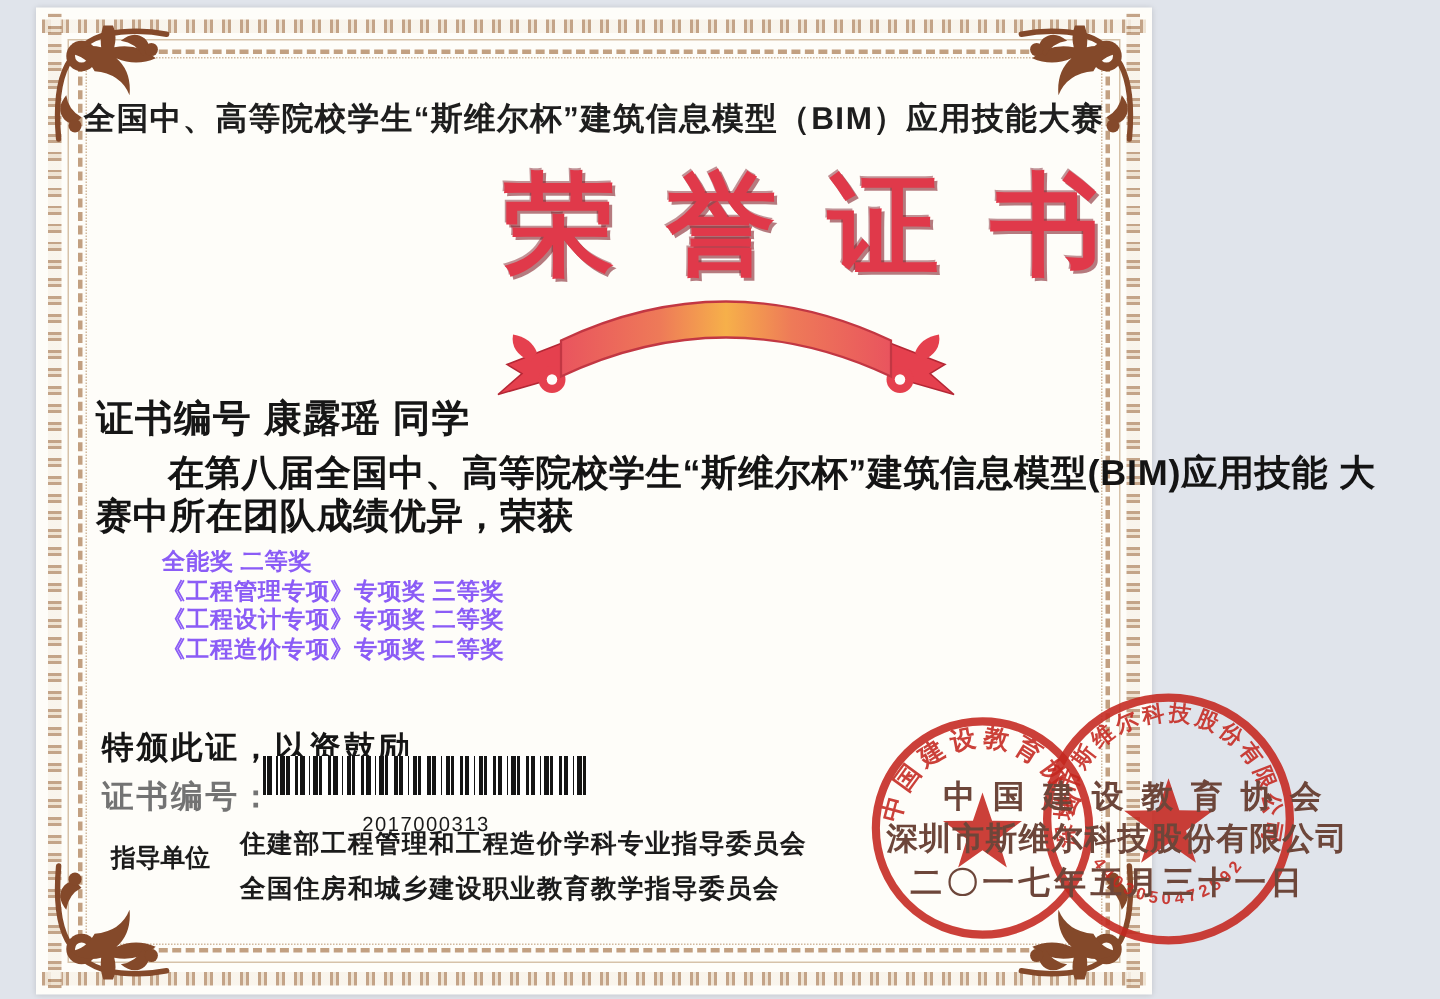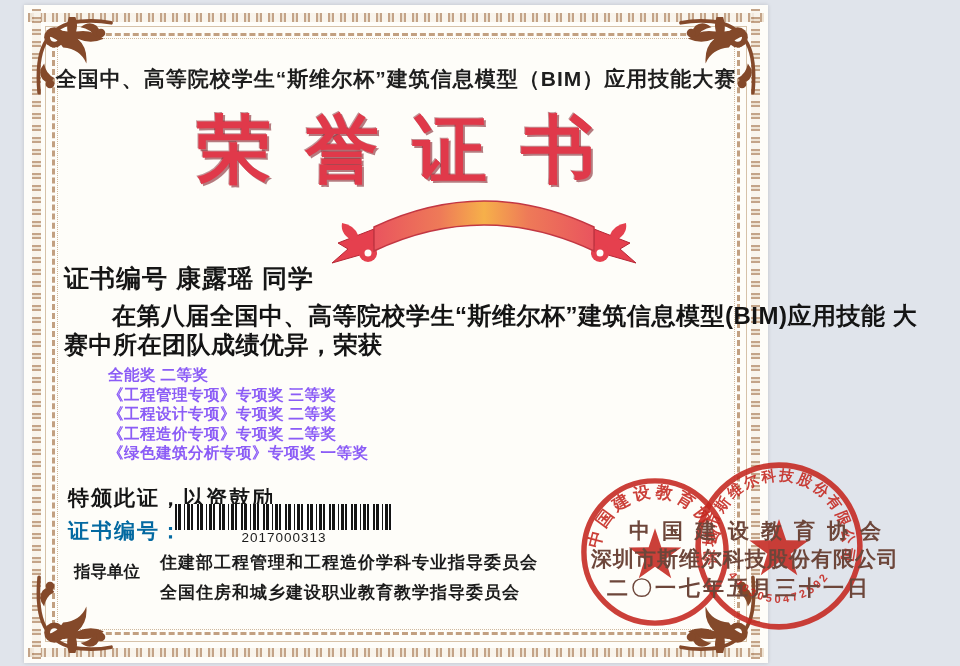--- a/index.html
+++ b/index.html
@@ -32,45 +32,45 @@
   .corner-tl{left:10px;top:12px;}
   .corner-tr{right:10px;top:12px;transform:scaleX(-1);}
   .corner-bl{left:10px;bottom:10px;transform:scaleY(-1);}
   .corner-br{right:10px;bottom:10px;transform:scale(-1,-1);}
   
   .competition-title{
     position:absolute;top:60px;left:0;right:0;text-align:center;
     font-size:21px;color:#1e1e1e;letter-spacing:1px;font-weight:bold;
   }
   .banner-title{
-    position:absolute;top:96px;left:0;right:0;text-align:center;
+    position:absolute;top:96px;left:0;right:0;text-align:right;
     font-family:"DejaVu Serif",serif;font-weight:bold;font-size:74px;
     color:#e0394a;letter-spacing:34px;padding-left:34px;
     text-shadow:2px 2px 0 rgba(120,16,28,.55),-1px -1px 0 rgba(120,16,28,.45);
   }
   .ribbon{position:absolute;left:300px;top:180px;width:320px;height:90px;}
   .recipient-line{position:absolute;left:40px;top:257px;font-size:25px;color:#161616;font-weight:bold;letter-spacing:1px;}
   .body-paragraph{
     position:absolute;left:40px;top:296px;width:854px;
     font-size:24px;line-height:29px;color:#141414;font-weight:bold;
     text-indent:2em;letter-spacing:.5px;
   }
   .awards{position:absolute;left:84px;top:360px;font-family:"Liberation Serif",serif;
     font-size:15.5px;line-height:19.5px;color:#8b5cf6;font-weight:bold;letter-spacing:.5px;}
   .closing-line{position:absolute;left:44px;top:479px;font-size:21px;color:#151515;font-weight:bold;letter-spacing:2px;text-align:center;}
-  .certno-label{position:absolute;left:44px;top:512px;font-size:21px;color:#0369a1;font-weight:bold;letter-spacing:2px;}
+  .certno-label{position:absolute;left:44px;top:512px;font-size:21px;color:#737373;font-weight:bold;letter-spacing:2px;}
   .barcode-wrap{position:absolute;left:150px;top:499px;width:220px;text-align:center;}
   .barcode-bars{
     width:218px;height:26px;margin:0 auto;background:#fff;
     background-image:repeating-linear-gradient(90deg,
       #141414 0 2px,#fff 2px 3px,#141414 3px 6px,#fff 6px 9px,
       #141414 9px 10px,#fff 10px 12px,#141414 12px 15px,#fff 15px 16px,
       #141414 16px 18px,#fff 18px 22px);
   }
-  .barcode-number{font-size:13.5px;color:#1a1a1a;letter-spacing:1px;margin-top:0px;}
+  .barcode-number{font-size:13.5px;color:#1a1a1a;letter-spacing:1px;margin-top:12px;}
   .guidance-label{position:absolute;left:50px;top:556px;font-size:16.5px;font-weight:bold;color:#1b1b1b;}
   .guidance-units{position:absolute;left:136px;top:543px;font-size:17px;line-height:30px;color:#1b1b1b;font-weight:bold;letter-spacing:1px;}
   
   .stamp{position:absolute;z-index:3;opacity:.88;}
   .stamp-left{left:552px;top:468px;width:158px;height:158px;}
   .stamp-right{left:664px;top:450px;width:182px;height:182px;}
   .overlay-line{position:absolute;z-index:4;color:#6d463a;font-weight:bold;text-align:center;}
   .issuer-1{left:560px;top:512px;width:330px;font-size:21px;letter-spacing:12px;padding-left:12px;}
   .issuer-2{left:548px;top:540px;width:346px;font-size:21px;letter-spacing:1px;}
   .issue-date{left:560px;top:569px;width:310px;font-size:21px;letter-spacing:3px;}
@@ -138,21 +138,20 @@
   </svg>
 
   <div class="recipient-line">证书编号 康露瑶 同学</div>
   <div class="body-paragraph">在第八届全国中、高等院校学生“斯维尔杯”建筑信息模型(BIM)应用技能 大赛中所在团队成绩优异，荣获</div>
 
   <div class="awards">
     <div>全能奖 二等奖</div>
     <div>《工程管理专项》专项奖 三等奖</div>
     <div>《工程设计专项》专项奖 二等奖</div>
     <div>《工程造价专项》专项奖 二等奖</div>
-    <div>《绿色建筑分析专项》专项奖 一等奖</div>
   </div>
 
   <div class="closing-line">特颁此证，以资鼓励</div>
   <div class="certno-label">证书编号：</div>
   <div class="barcode-wrap">
     <div class="barcode-bars"></div>
     <div class="barcode-number">2017000313</div>
   </div>
 
   <div class="guidance-label">指导单位</div>

